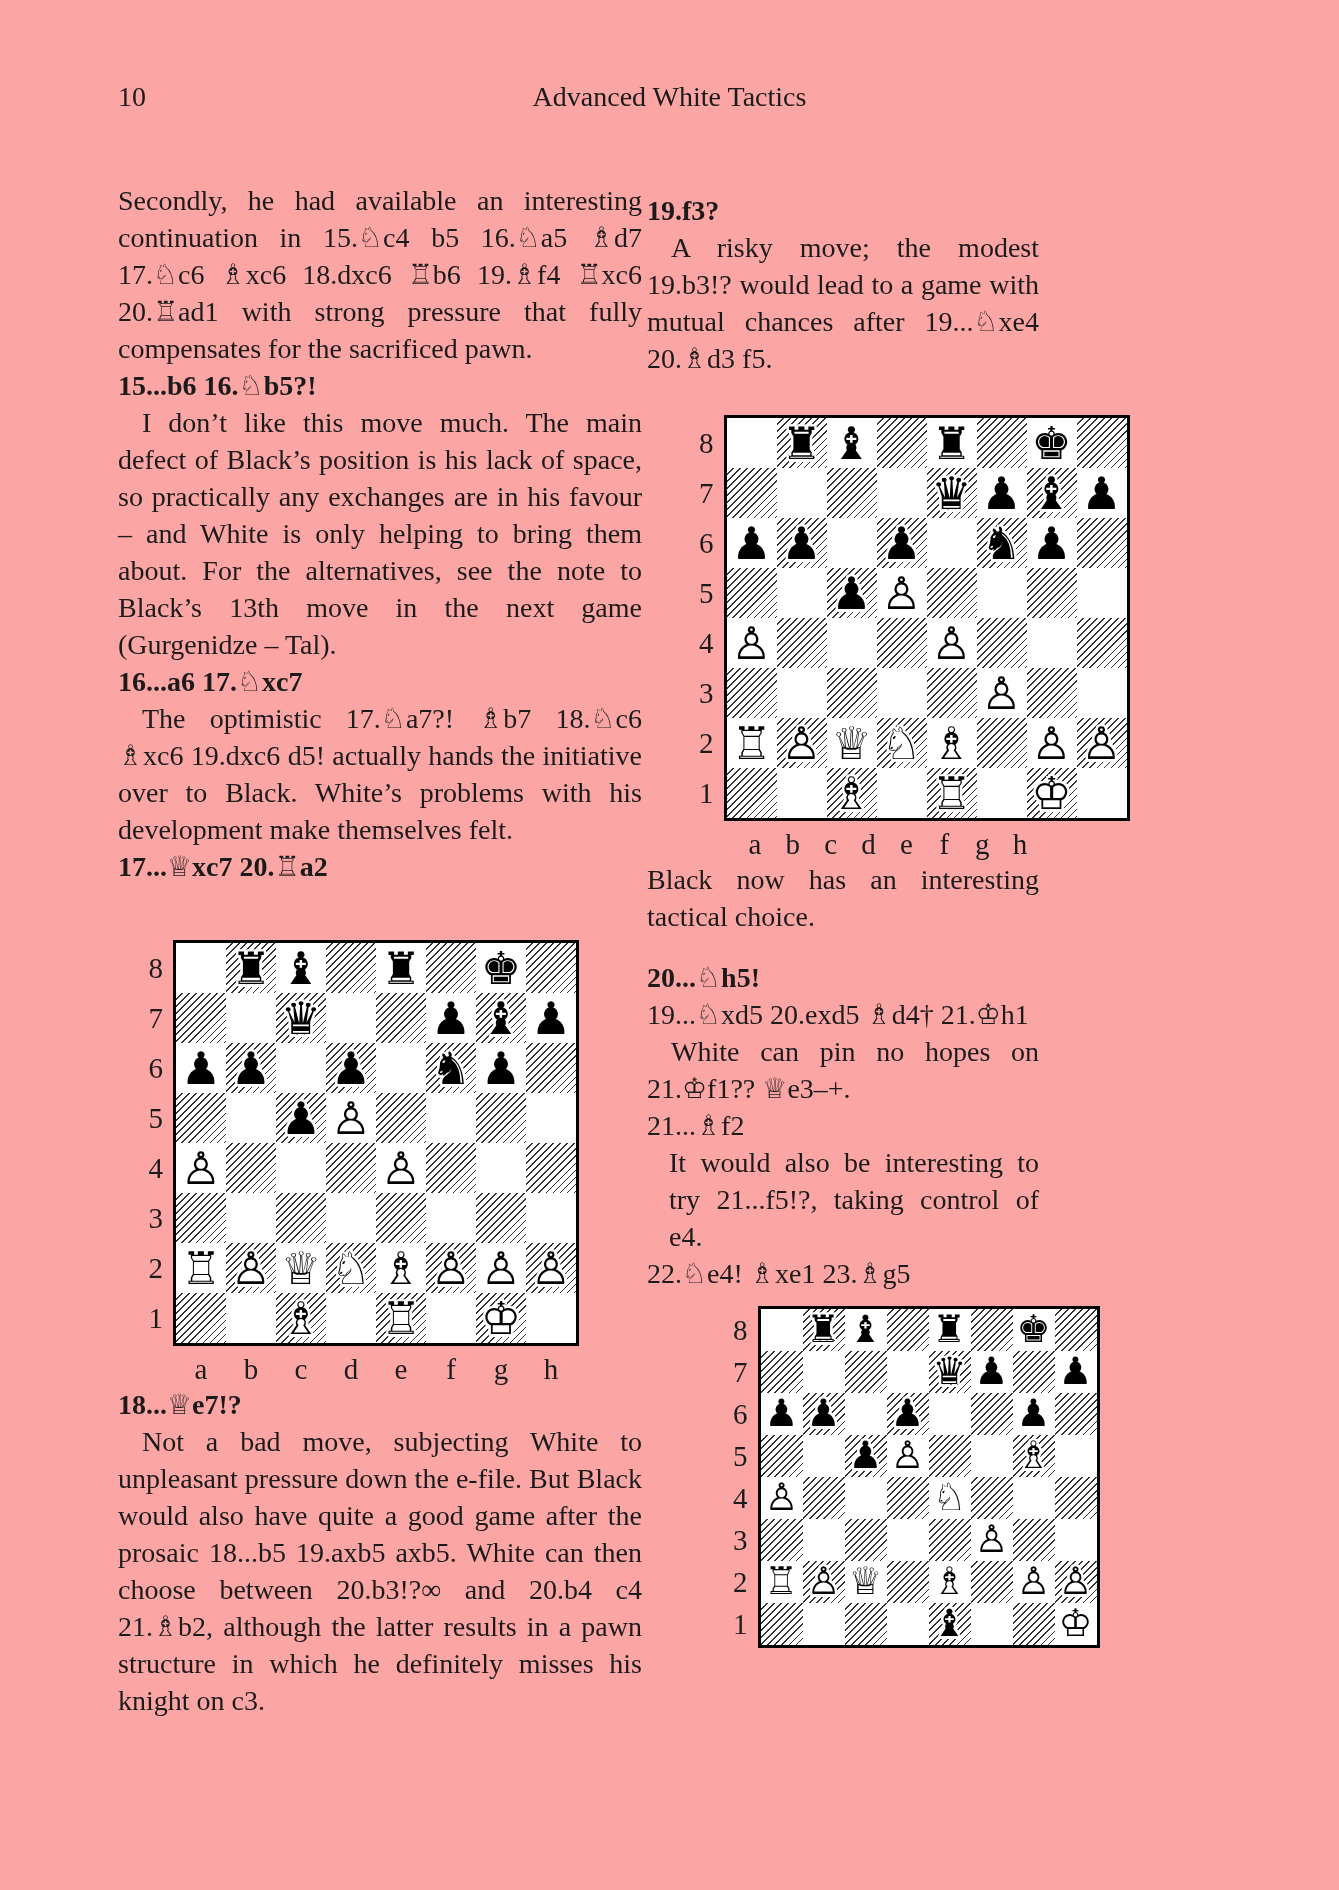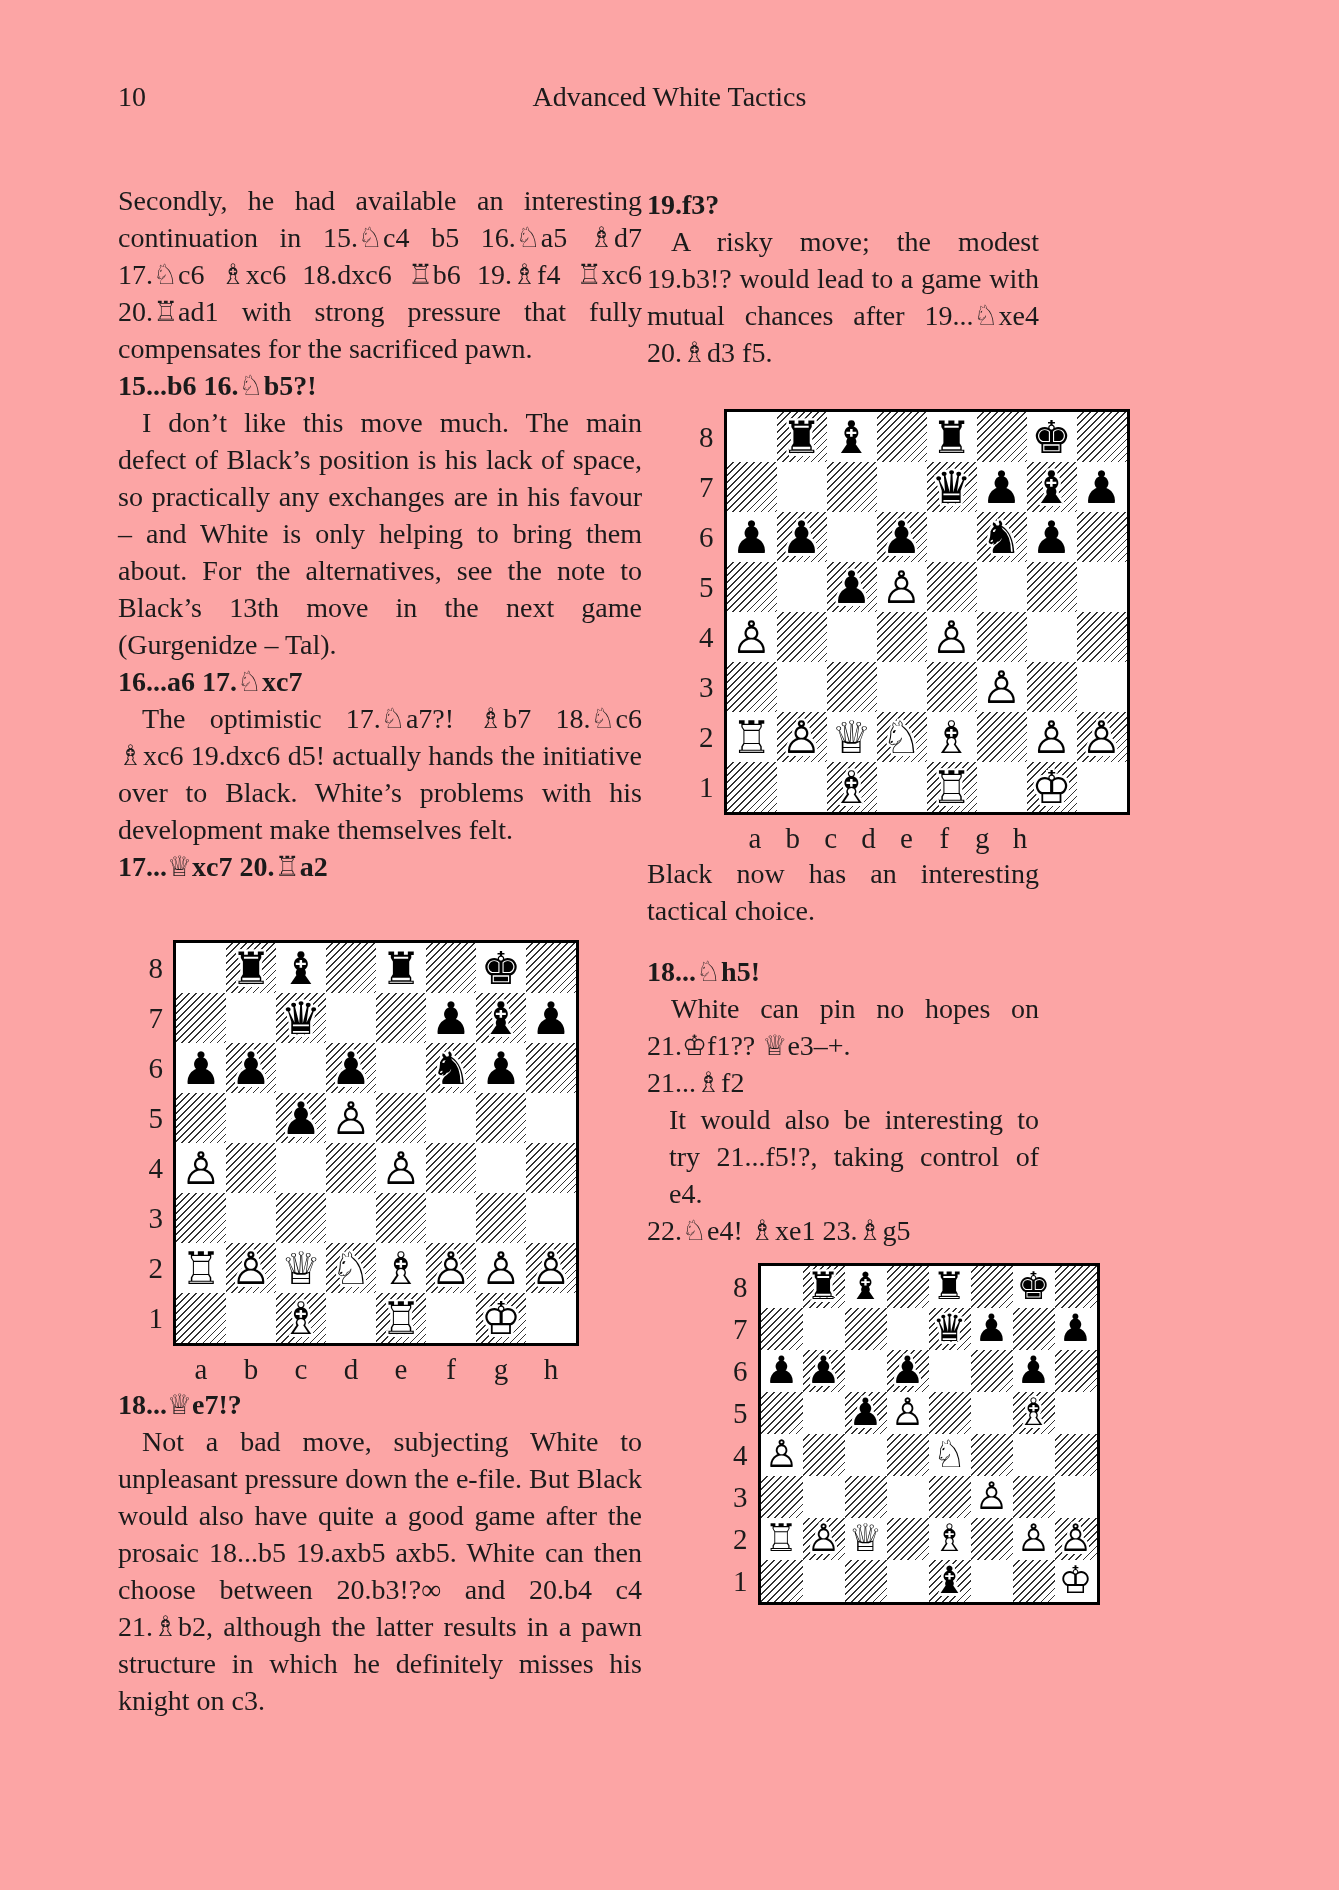--- a/index.html
+++ b/index.html
@@ -14,21 +14,21 @@
   .page-number{position:absolute; left:118px; top:0;}
   .book-title{position:absolute; left:0; right:0; text-align:center; top:0;}
   
   .col{position:absolute; top:182px;}
   .col-left{left:118px; width:524px;}
   .col-right{left:647px; width:392px;}
   .col p{margin:0; text-align:justify;}
   p.indent{text-indent:24px;}
   p.hang{padding-left:22px;}
   .move-heading{font-weight:bold; margin:30px 0 0 0; text-align:left;}
-  .move-heading.first{margin-top:4px;}
+  .move-heading.first{margin-top:10px;}
   .move-line{margin:0; text-align:left;}
   .caption{margin:18px 0 0 0; text-align:center;}
   
 
   
   .diagram{--sq:50px; margin-top:40px;}
   .diagram-inner{display:flex; align-items:flex-start;}
   .rank-labels{display:flex; flex-direction:column; width:34px;}
   .rank-label{height:var(--sq); display:flex; align-items:center; justify-content:flex-end;
     padding-right:10px; font-size:29px; line-height:1;}
@@ -538,21 +538,22 @@
           <span class="file-label">c</span>
           <span class="file-label">d</span>
           <span class="file-label">e</span>
           <span class="file-label">f</span>
           <span class="file-label">g</span>
           <span class="file-label">h</span>
         </div>
     </div>
 
     <p class="caption">Black now has an interesting tactical choice.</p>
-    <p class="move-heading" style="margin-top:24px">18...♘h5!</p>
+    <p class="move-heading" style="margin-top:24px">20...♘h5!</p>
+    <p class="move-line">19...♘xd5 20.exd5 ♗d4† 21.♔h1</p>
     <p class="indent">White can pin no hopes on 21.♔f1?? ♕e3–+.</p>
     <p class="move-line">21...♗f2</p>
     <p class="hang">It would also be interesting to try 21...f5!?, taking control of e4.</p>
     <p class="move-line">22.♘e4! ♗xe1 23.♗g5</p>
 
     <div class="diagram" id="diagram-3">
       <div class="diagram-inner">
         <div class="rank-labels">
             <span class="rank-label">8</span>
             <span class="rank-label">7</span>

